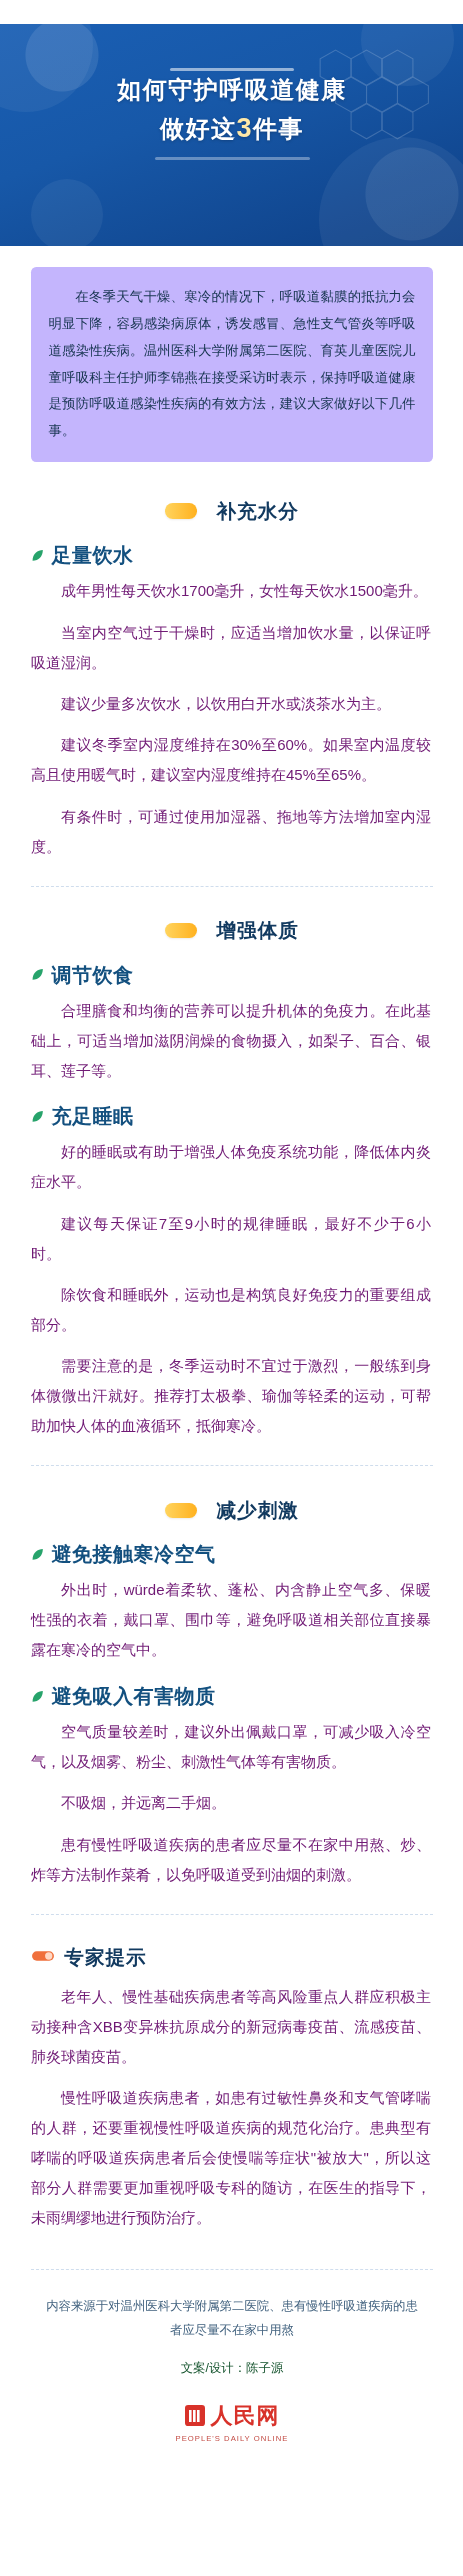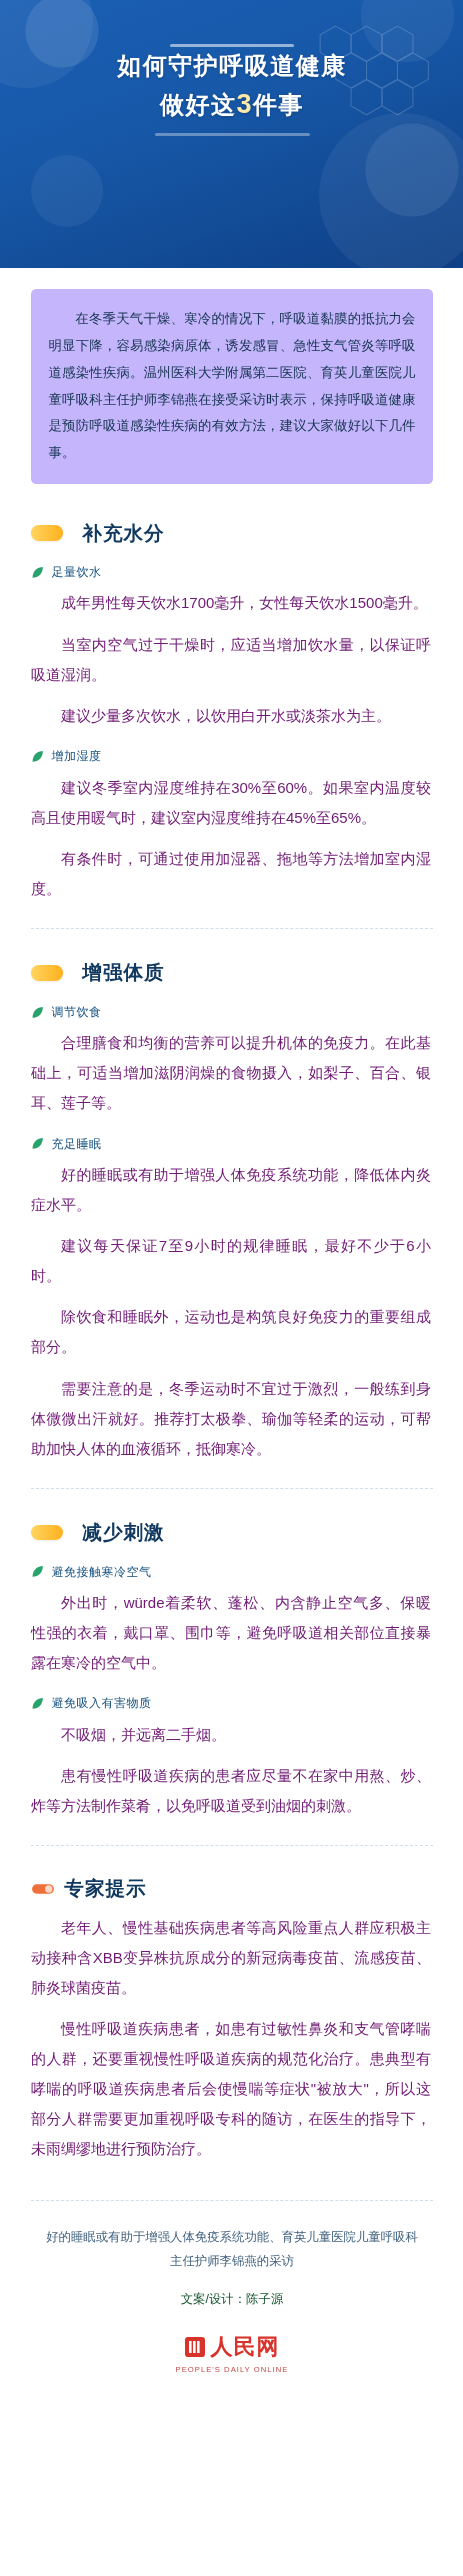--- a/index.html
+++ b/index.html
@@ -17,26 +17,27 @@
     min-height: 3634px;
     position: relative;
     background: #ffffff;
     overflow: hidden;
   }
 
   
   .header {
     position: relative;
     width: 464px;
-    height: 268px;
+    height: 222px;
     background:
       radial-gradient(circle at 62px 31px, rgba(255,255,255,0.10) 0 36px, rgba(255,255,255,0) 37px),
       radial-gradient(circle at 412px 170px, rgba(255,255,255,0.08) 0 46px, rgba(255,255,255,0) 47px),
       linear-gradient(160deg, #1a5fb4 0%, #1758a8 40%, #0e3f85 100%);
     overflow: hidden;
+    margin-top: 24px;
   }
   .header .blob {
     position: absolute;
     border-radius: 50%;
     background: rgba(255,255,255,0.06);
   }
   .b1 { width: 134px; height: 134px; left: -41px; top: -46px; }
   .b2 { width: 93px; height: 93px; left: 361px; top: -31px; background: rgba(255,255,255,0.05); }
   .b3 { width: 165px; height: 165px; left: 319px; top: 113px; background: rgba(255,255,255,0.05); }
   .b4 { width: 72px; height: 72px; left: 31px; top: 155px; background: rgba(255,255,255,0.04); }
@@ -119,39 +120,40 @@
     flex: 0 0 auto;
     box-shadow: 0 1px 2.1px rgba(0,0,0,0.08);
   }
   .sec-title {
     font-size: 19.6px;
     font-weight: bold;
     color: #123a60;
     letter-spacing: 1px;
   }
   .sec-head.center {
+    justify-content: center;
     gap: 8px;
   }
   .sec-head.center .sec-pill { margin-right: 11.3px; }
 
   
   .sub-head {
     display: flex;
     align-items: center;
     margin: 17.5px 0 7.2px 0;
   }
   .sub-marker {
     width: 13.4px;
     height: 13.4px;
     margin-right: 7.2px;
     flex: 0 0 auto;
   }
   .sub-title {
-    font-size: 12px;
-    font-weight: normal;
+    font-size: 20px;
+    font-weight: bold;
     color: #13507f;
     letter-spacing: 0.5px;
   }
 
   .para {
     font-size: 15px;
     line-height: 2.0;
     color: #701a75;
     text-align: justify;
     text-indent: 2em;
@@ -162,21 +164,20 @@
   
   .divider {
     margin: 24px 31px;
     height: 0.5px;
     border-top: 1px dashed #cfdded;
   }
 
   
   .expert-head {
     display: flex;
-    align-items: center;
     margin: 29px 0 10.3px 0;
   }
   .expert-icon {
     width: 24px; height: 24px;
     margin-right: 9.3px;
     flex: 0 0 auto;
   }
 
   
   .footer {
@@ -286,26 +287,20 @@
     <div class="sub-head">
       <svg class="sub-marker" viewBox="0 0 26 26">
         <path d="M3 23 C3 9, 13 2, 23 2 C23 14, 15 23, 3 23 Z" fill="#27a36b"></path>
       </svg>
       <div class="sub-title">足量饮水</div>
     </div>
     <p class="para">成年男性每天饮水1700毫升，女性每天饮水1500毫升。</p>
     <p class="para">当室内空气过于干燥时，应适当增加饮水量，以保证呼吸道湿润。</p>
     <p class="para">建议少量多次饮水，以饮用白开水或淡茶水为主。</p>
 
-    <div class="sub-head">
-      <svg class="sub-marker" viewBox="0 0 26 26">
-        <path d="M3 23 C3 9, 13 2, 23 2 C23 14, 15 23, 3 23 Z" fill="#27a36b"></path>
-      </svg>
-      <div class="sub-title">增加湿度</div>
-    </div>
     <p class="para">建议冬季室内湿度维持在30%至60%。如果室内温度较高且使用暖气时，建议室内湿度维持在45%至65%。</p>
     <p class="para">有条件时，可通过使用加湿器、拖地等方法增加室内湿度。</p>
   </div>
 
   <div class="divider"></div>
 
   <div class="section">
     <div class="sec-head center">
       <div class="sec-pill"></div>
       <div class="sec-title">增强体质</div>
@@ -347,40 +342,41 @@
       <div class="sub-title">避免接触寒冷空气</div>
     </div>
     <p class="para">外出时，würde着柔软、蓬松、内含静止空气多、保暖性强的衣着，戴口罩、围巾等，避免呼吸道相关部位直接暴露在寒冷的空气中。</p>
 
     <div class="sub-head">
       <svg class="sub-marker" viewBox="0 0 26 26">
         <path d="M3 23 C3 9, 13 2, 23 2 C23 14, 15 23, 3 23 Z" fill="#27a36b"></path>
       </svg>
       <div class="sub-title">避免吸入有害物质</div>
     </div>
+    <p class="para">空气质量较差时，建议外出佩戴口罩，可减少吸入冷空气，以及烟雾、粉尘、刺激性气体等有害物质。</p>
     <p class="para">不吸烟，并远离二手烟。</p>
     <p class="para">患有慢性呼吸道疾病的患者应尽量不在家中用熬、炒、炸等方法制作菜肴，以免呼吸道受到油烟的刺激。</p>
   </div>
 
   <div class="divider"></div>
 
   <div class="section">
     <div class="expert-head">
       <svg class="expert-icon" viewBox="0 0 46 46">
         <rect x="2" y="14" width="42" height="18" rx="9" fill="#f0703c"></rect>
         <circle cx="34" cy="23" r="7" fill="#ffd9c6"></circle>
       </svg>
       <div class="sec-title">专家提示</div>
     </div>
     <p class="para">老年人、慢性基础疾病患者等高风险重点人群应积极主动接种含XBB变异株抗原成分的新冠病毒疫苗、流感疫苗、肺炎球菌疫苗。</p>
     <p class="para">慢性呼吸道疾病患者，如患有过敏性鼻炎和支气管哮喘的人群，还要重视慢性呼吸道疾病的规范化治疗。患典型有哮喘的呼吸道疾病患者后会使慢喘等症状"被放大"，所以这部分人群需要更加重视呼吸专科的随访，在医生的指导下，未雨绸缪地进行预防治疗。</p>
   </div>
 
   <div class="footer">
-    <div class="footer-source">好的睡眠或有助于增强人体免疫系统功能、育英儿童医院儿童呼吸科主任护师李锦燕的采访</div>
+    <div class="footer-source">内容来源于对温州医科大学附属第二医院、患有慢性呼吸道疾病的患者应尽量不在家中用熬</div>
     <div class="footer-credit">文案/设计：陈子源</div>
     <div class="footer-logo">
       <div class="logo-row">
         <div class="logo-mark"></div>
         <div class="logo-text">人民网</div>
       </div>
       <div class="logo-sub">PEOPLE'S DAILY ONLINE</div>
     </div>
   </div>
 

